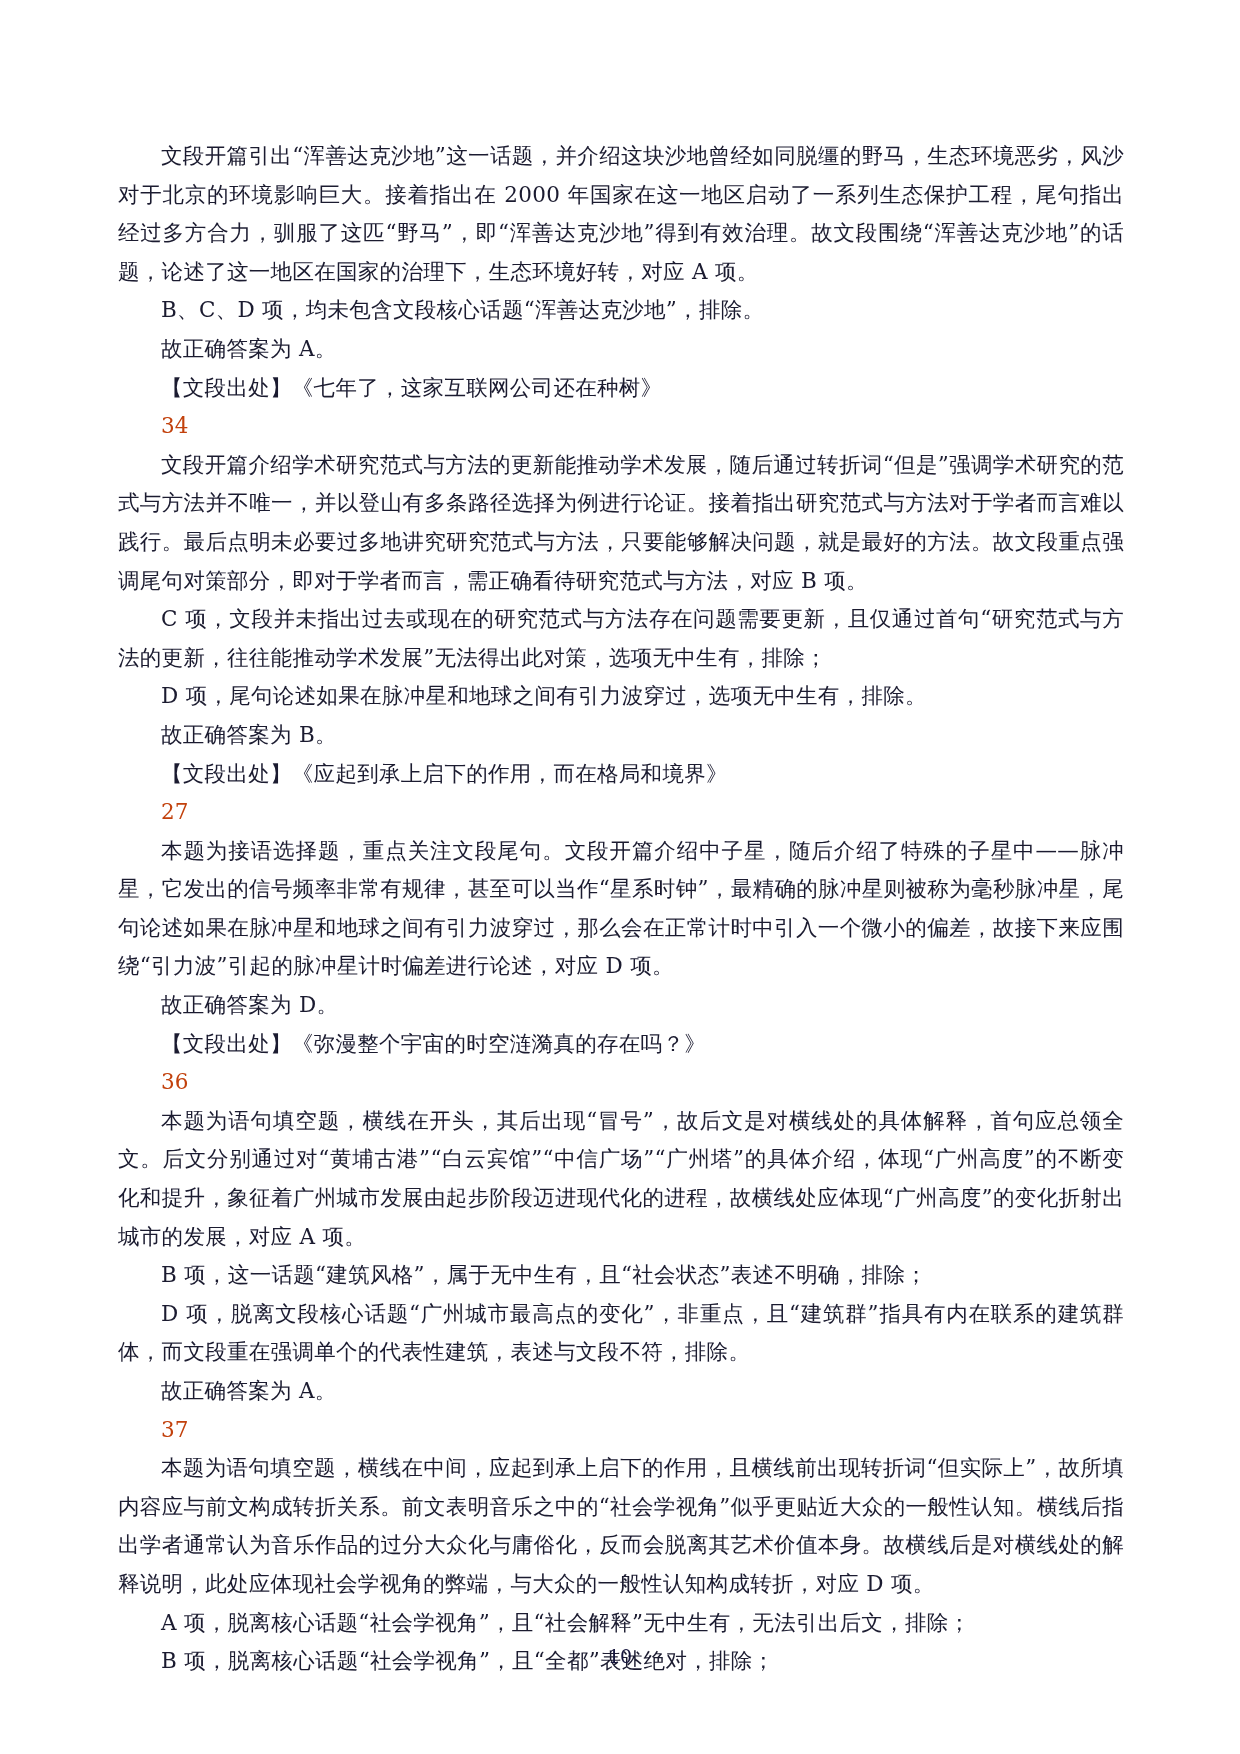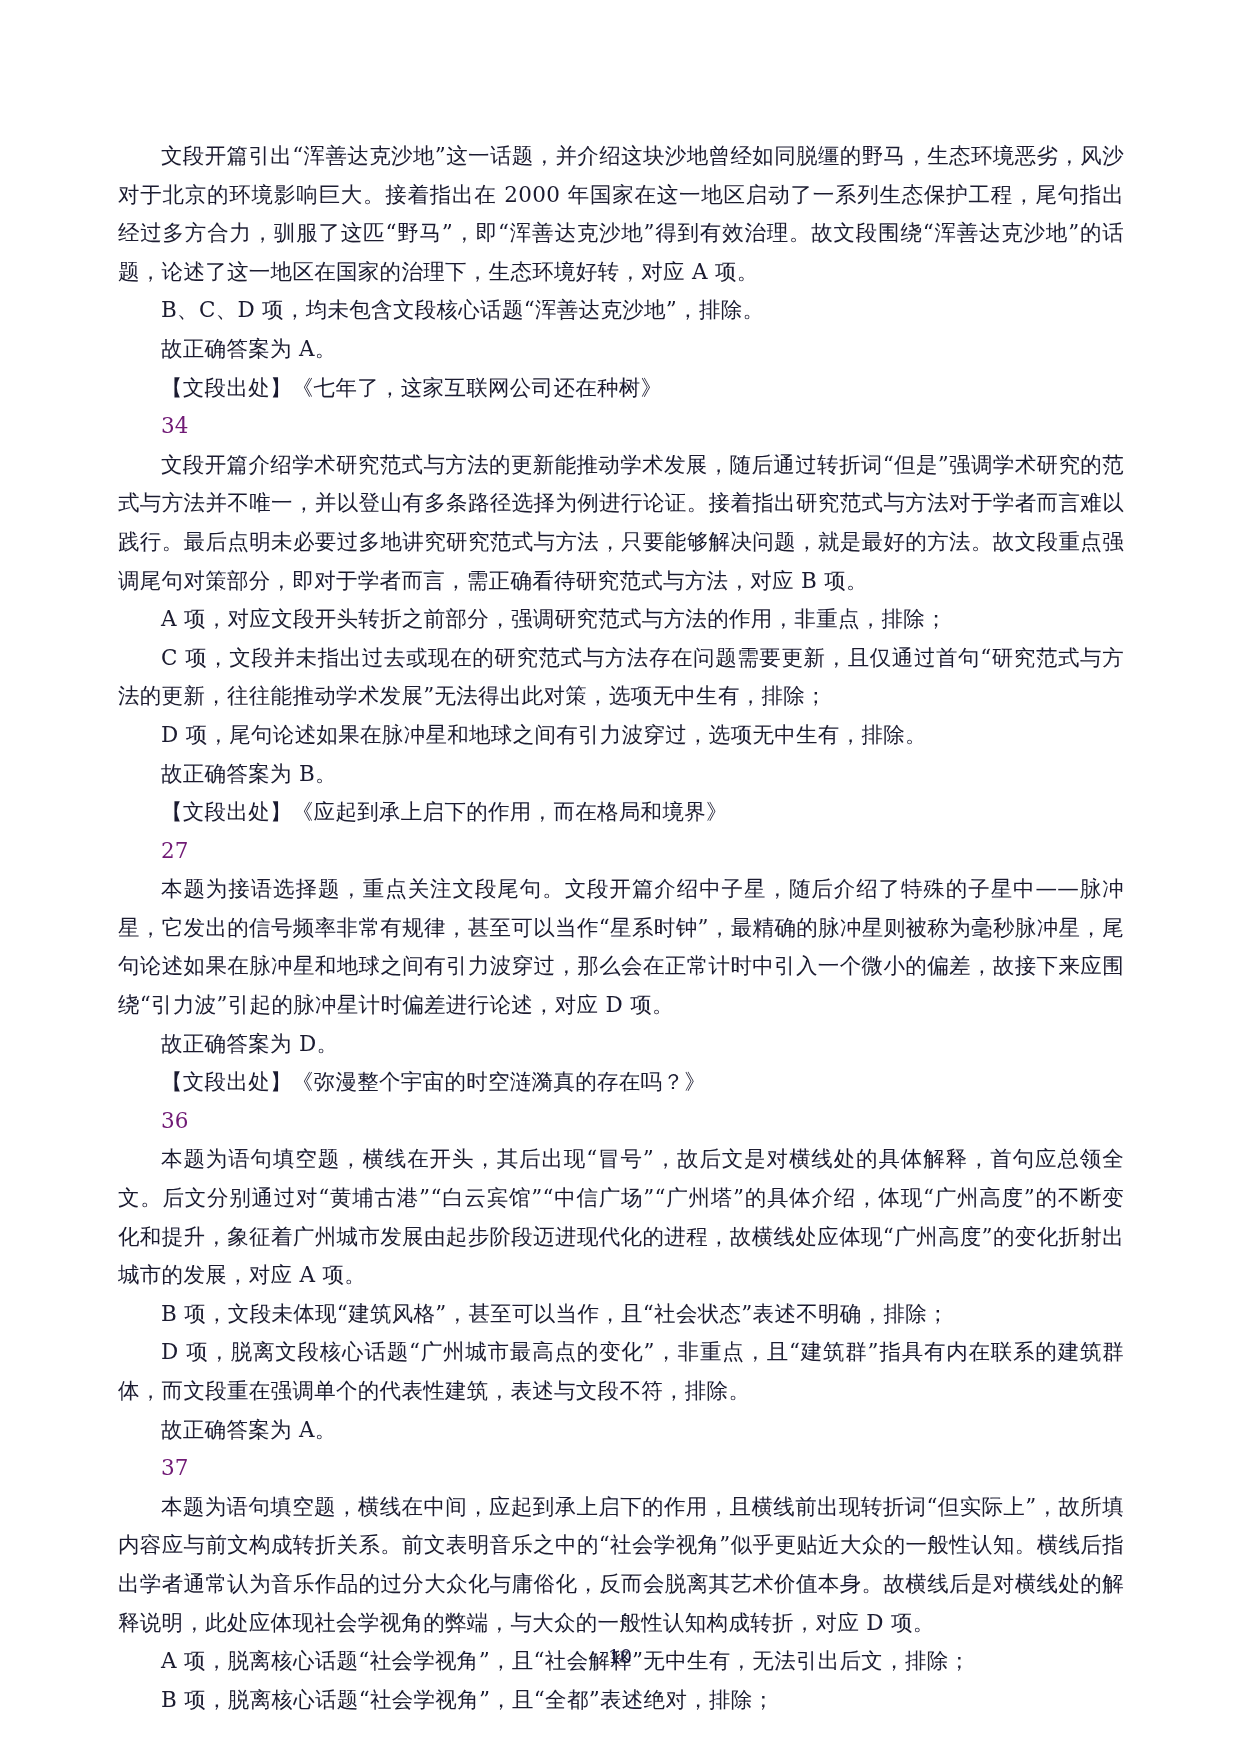--- a/index.html
+++ b/index.html
@@ -38,21 +38,21 @@
     color: #1b1b30;
     letter-spacing: 0.3px;
     font-weight: 400;
   }
   p.numline {
     margin: 0;
     padding: 0;
     font-size: 21.5px;
     line-height: 38.6px;
     text-indent: 2em;
-    color: #701a75;
+    color: #c2410c;
     font-family: "DejaVu Serif", "Liberation Serif", serif;
   }
   .pagenum {
     position: absolute;
     left: 0;
     right: 0;
     top: 1636px;
     text-align: center;
     font-size: 19px;
     font-weight: 400;
@@ -64,32 +64,31 @@
 <body>
 
 <div class="page">
   <div class="content" id="body-container">
       <p class="para">文段开篇引出“浑善达克沙地”这一话题，并介绍这块沙地曾经如同脱缰的野马，生态环境恶劣，风沙对于北京的环境影响巨大。接着指出在 2000 年国家在这一地区启动了一系列生态保护工程，尾句指出经过多方合力，驯服了这匹“野马”，即“浑善达克沙地”得到有效治理。故文段围绕“浑善达克沙地”的话题，论述了这一地区在国家的治理下，生态环境好转，对应 A 项。</p>
       <p class="para">B、C、D 项，均未包含文段核心话题“浑善达克沙地”，排除。</p>
       <p class="para">故正确答案为 A。</p>
       <p class="para">【文段出处】《七年了，这家互联网公司还在种树》</p>
       <p class="numline">34</p>
       <p class="para">文段开篇介绍学术研究范式与方法的更新能推动学术发展，随后通过转折词“但是”强调学术研究的范式与方法并不唯一，并以登山有多条路径选择为例进行论证。接着指出研究范式与方法对于学者而言难以践行。最后点明未必要过多地讲究研究范式与方法，只要能够解决问题，就是最好的方法。故文段重点强调尾句对策部分，即对于学者而言，需正确看待研究范式与方法，对应 B 项。</p>
-      <p class="para">A 项，对应文段开头转折之前部分，强调研究范式与方法的作用，非重点，排除；</p>
       <p class="para">C 项，文段并未指出过去或现在的研究范式与方法存在问题需要更新，且仅通过首句“研究范式与方法的更新，往往能推动学术发展”无法得出此对策，选项无中生有，排除；</p>
       <p class="para">D 项，尾句论述如果在脉冲星和地球之间有引力波穿过，选项无中生有，排除。</p>
       <p class="para">故正确答案为 B。</p>
       <p class="para">【文段出处】《应起到承上启下的作用，而在格局和境界》</p>
       <p class="numline">27</p>
       <p class="para">本题为接语选择题，重点关注文段尾句。文段开篇介绍中子星，随后介绍了特殊的子星中——脉冲星，它发出的信号频率非常有规律，甚至可以当作“星系时钟”，最精确的脉冲星则被称为毫秒脉冲星，尾句论述如果在脉冲星和地球之间有引力波穿过，那么会在正常计时中引入一个微小的偏差，故接下来应围绕“引力波”引起的脉冲星计时偏差进行论述，对应 D 项。</p>
       <p class="para">故正确答案为 D。</p>
       <p class="para">【文段出处】《弥漫整个宇宙的时空涟漪真的存在吗？》</p>
       <p class="numline">36</p>
       <p class="para">本题为语句填空题，横线在开头，其后出现“冒号”，故后文是对横线处的具体解释，首句应总领全文。后文分别通过对“黄埔古港”“白云宾馆”“中信广场”“广州塔”的具体介绍，体现“广州高度”的不断变化和提升，象征着广州城市发展由起步阶段迈进现代化的进程，故横线处应体现“广州高度”的变化折射出城市的发展，对应 A 项。</p>
-      <p class="para">B 项，文段未体现“建筑风格”，甚至可以当作，且“社会状态”表述不明确，排除；</p>
+      <p class="para">B 项，这一话题“建筑风格”，属于无中生有，且“社会状态”表述不明确，排除；</p>
       <p class="para">D 项，脱离文段核心话题“广州城市最高点的变化”，非重点，且“建筑群”指具有内在联系的建筑群体，而文段重在强调单个的代表性建筑，表述与文段不符，排除。</p>
       <p class="para">故正确答案为 A。</p>
       <p class="numline">37</p>
       <p class="para">本题为语句填空题，横线在中间，应起到承上启下的作用，且横线前出现转折词“但实际上”，故所填内容应与前文构成转折关系。前文表明音乐之中的“社会学视角”似乎更贴近大众的一般性认知。横线后指出学者通常认为音乐作品的过分大众化与庸俗化，反而会脱离其艺术价值本身。故横线后是对横线处的解释说明，此处应体现社会学视角的弊端，与大众的一般性认知构成转折，对应 D 项。</p>
       <p class="para">A 项，脱离核心话题“社会学视角”，且“社会解释”无中生有，无法引出后文，排除；</p>
       <p class="para">B 项，脱离核心话题“社会学视角”，且“全都”表述绝对，排除；</p>
     </div>
   <div class="pagenum">10</div>
 </div>
 

